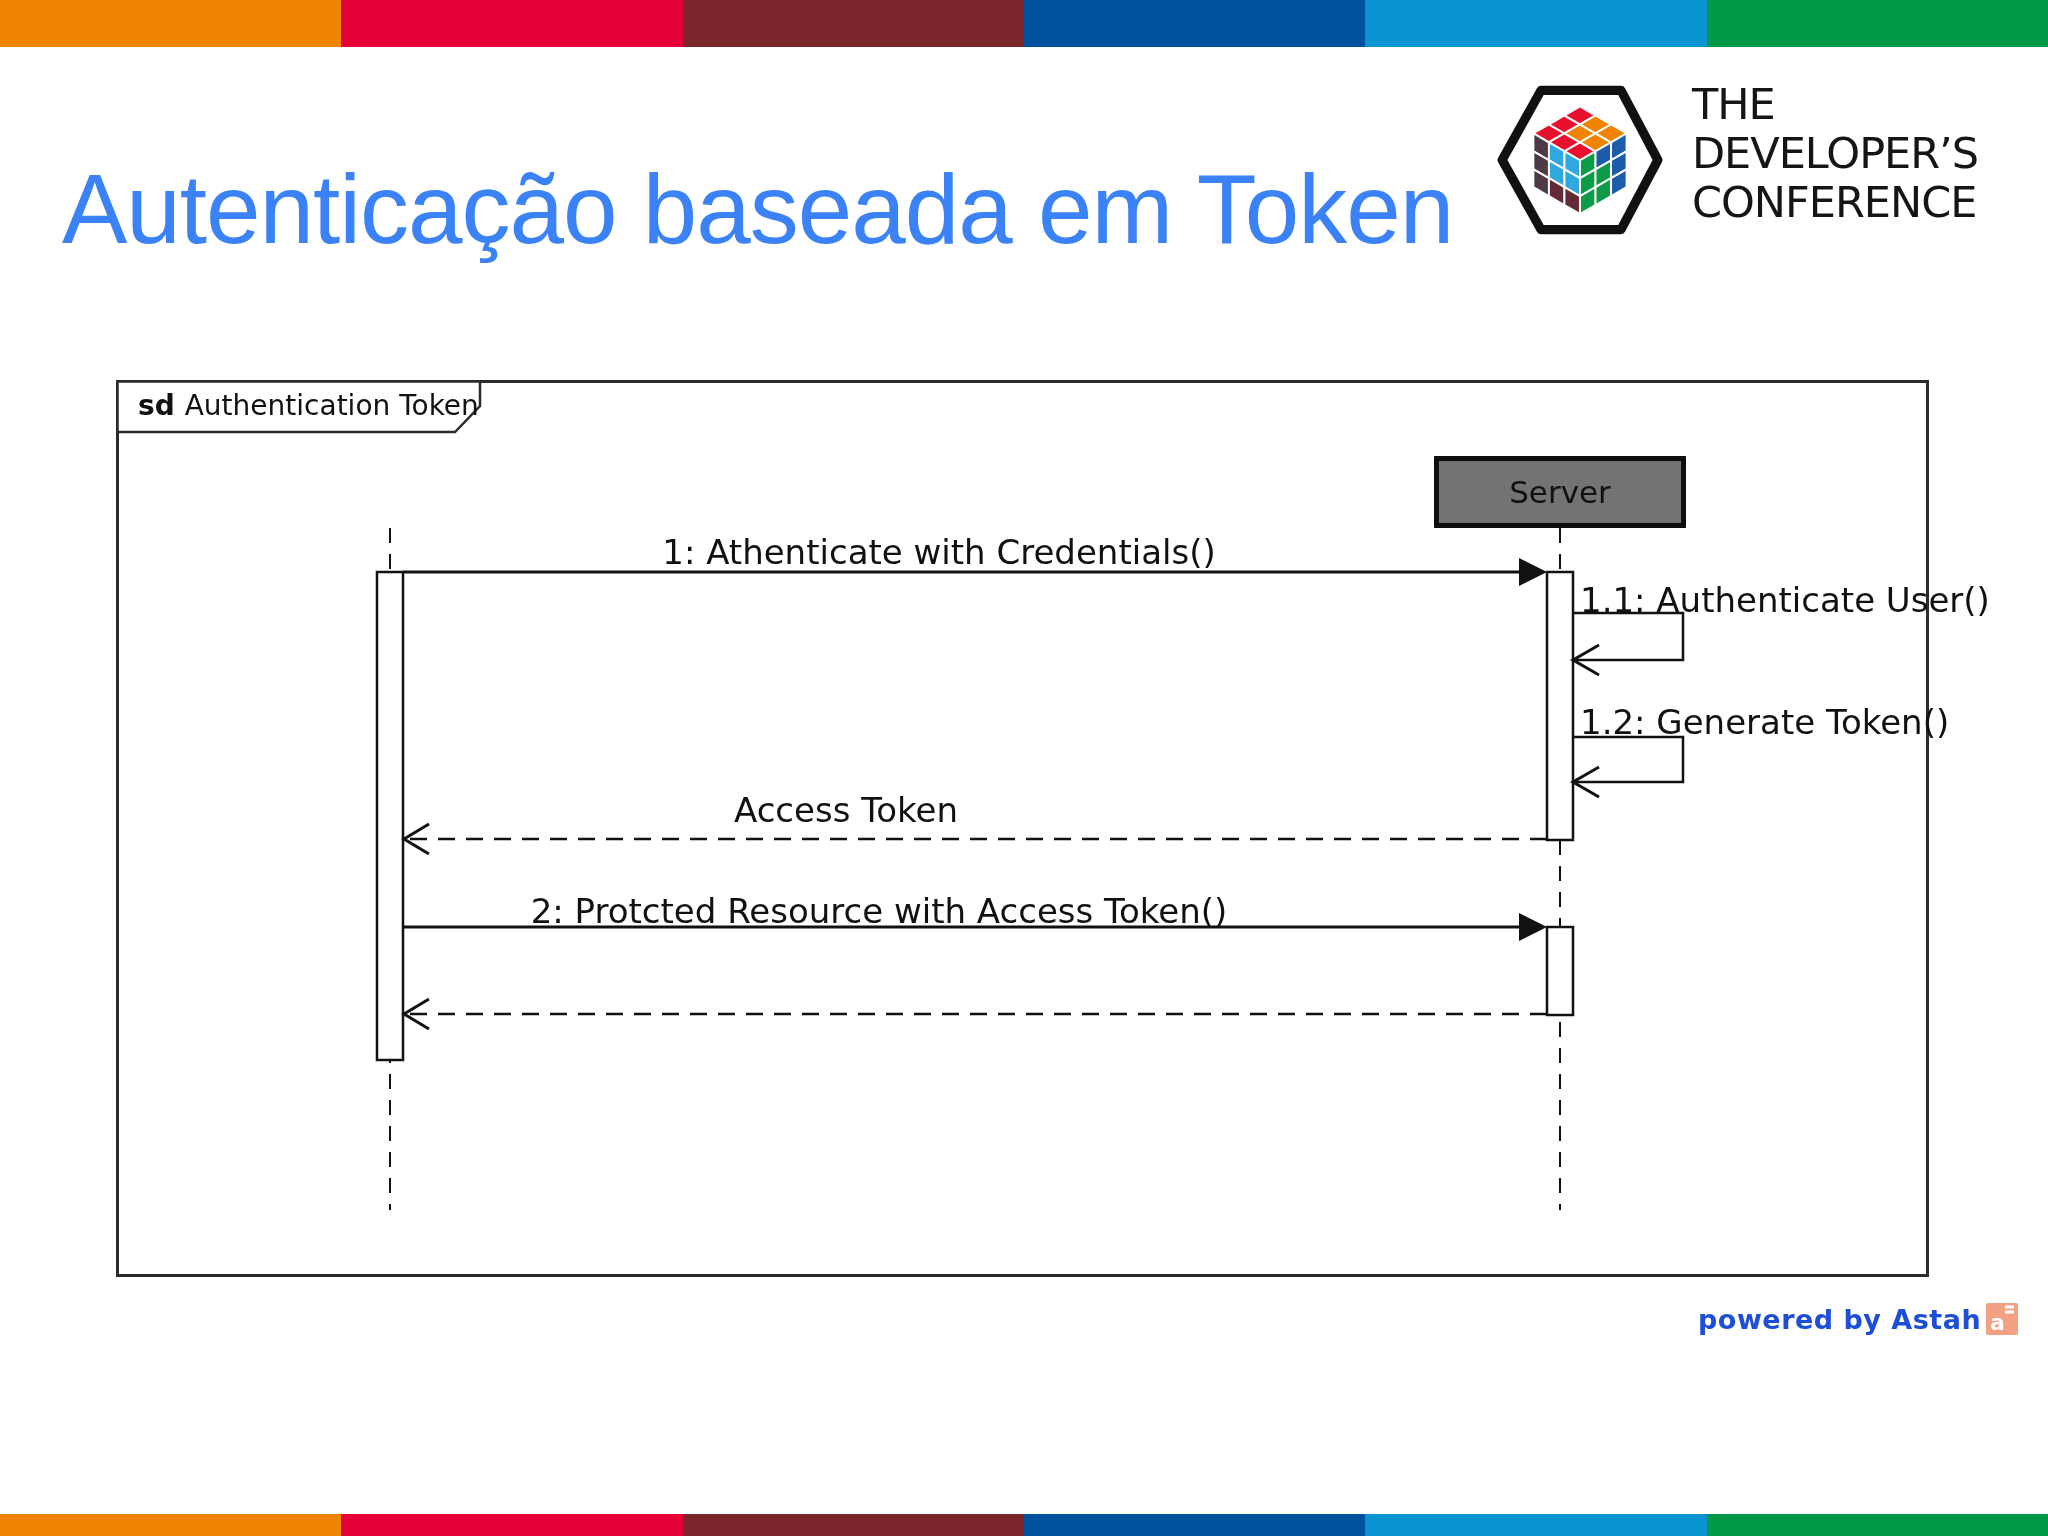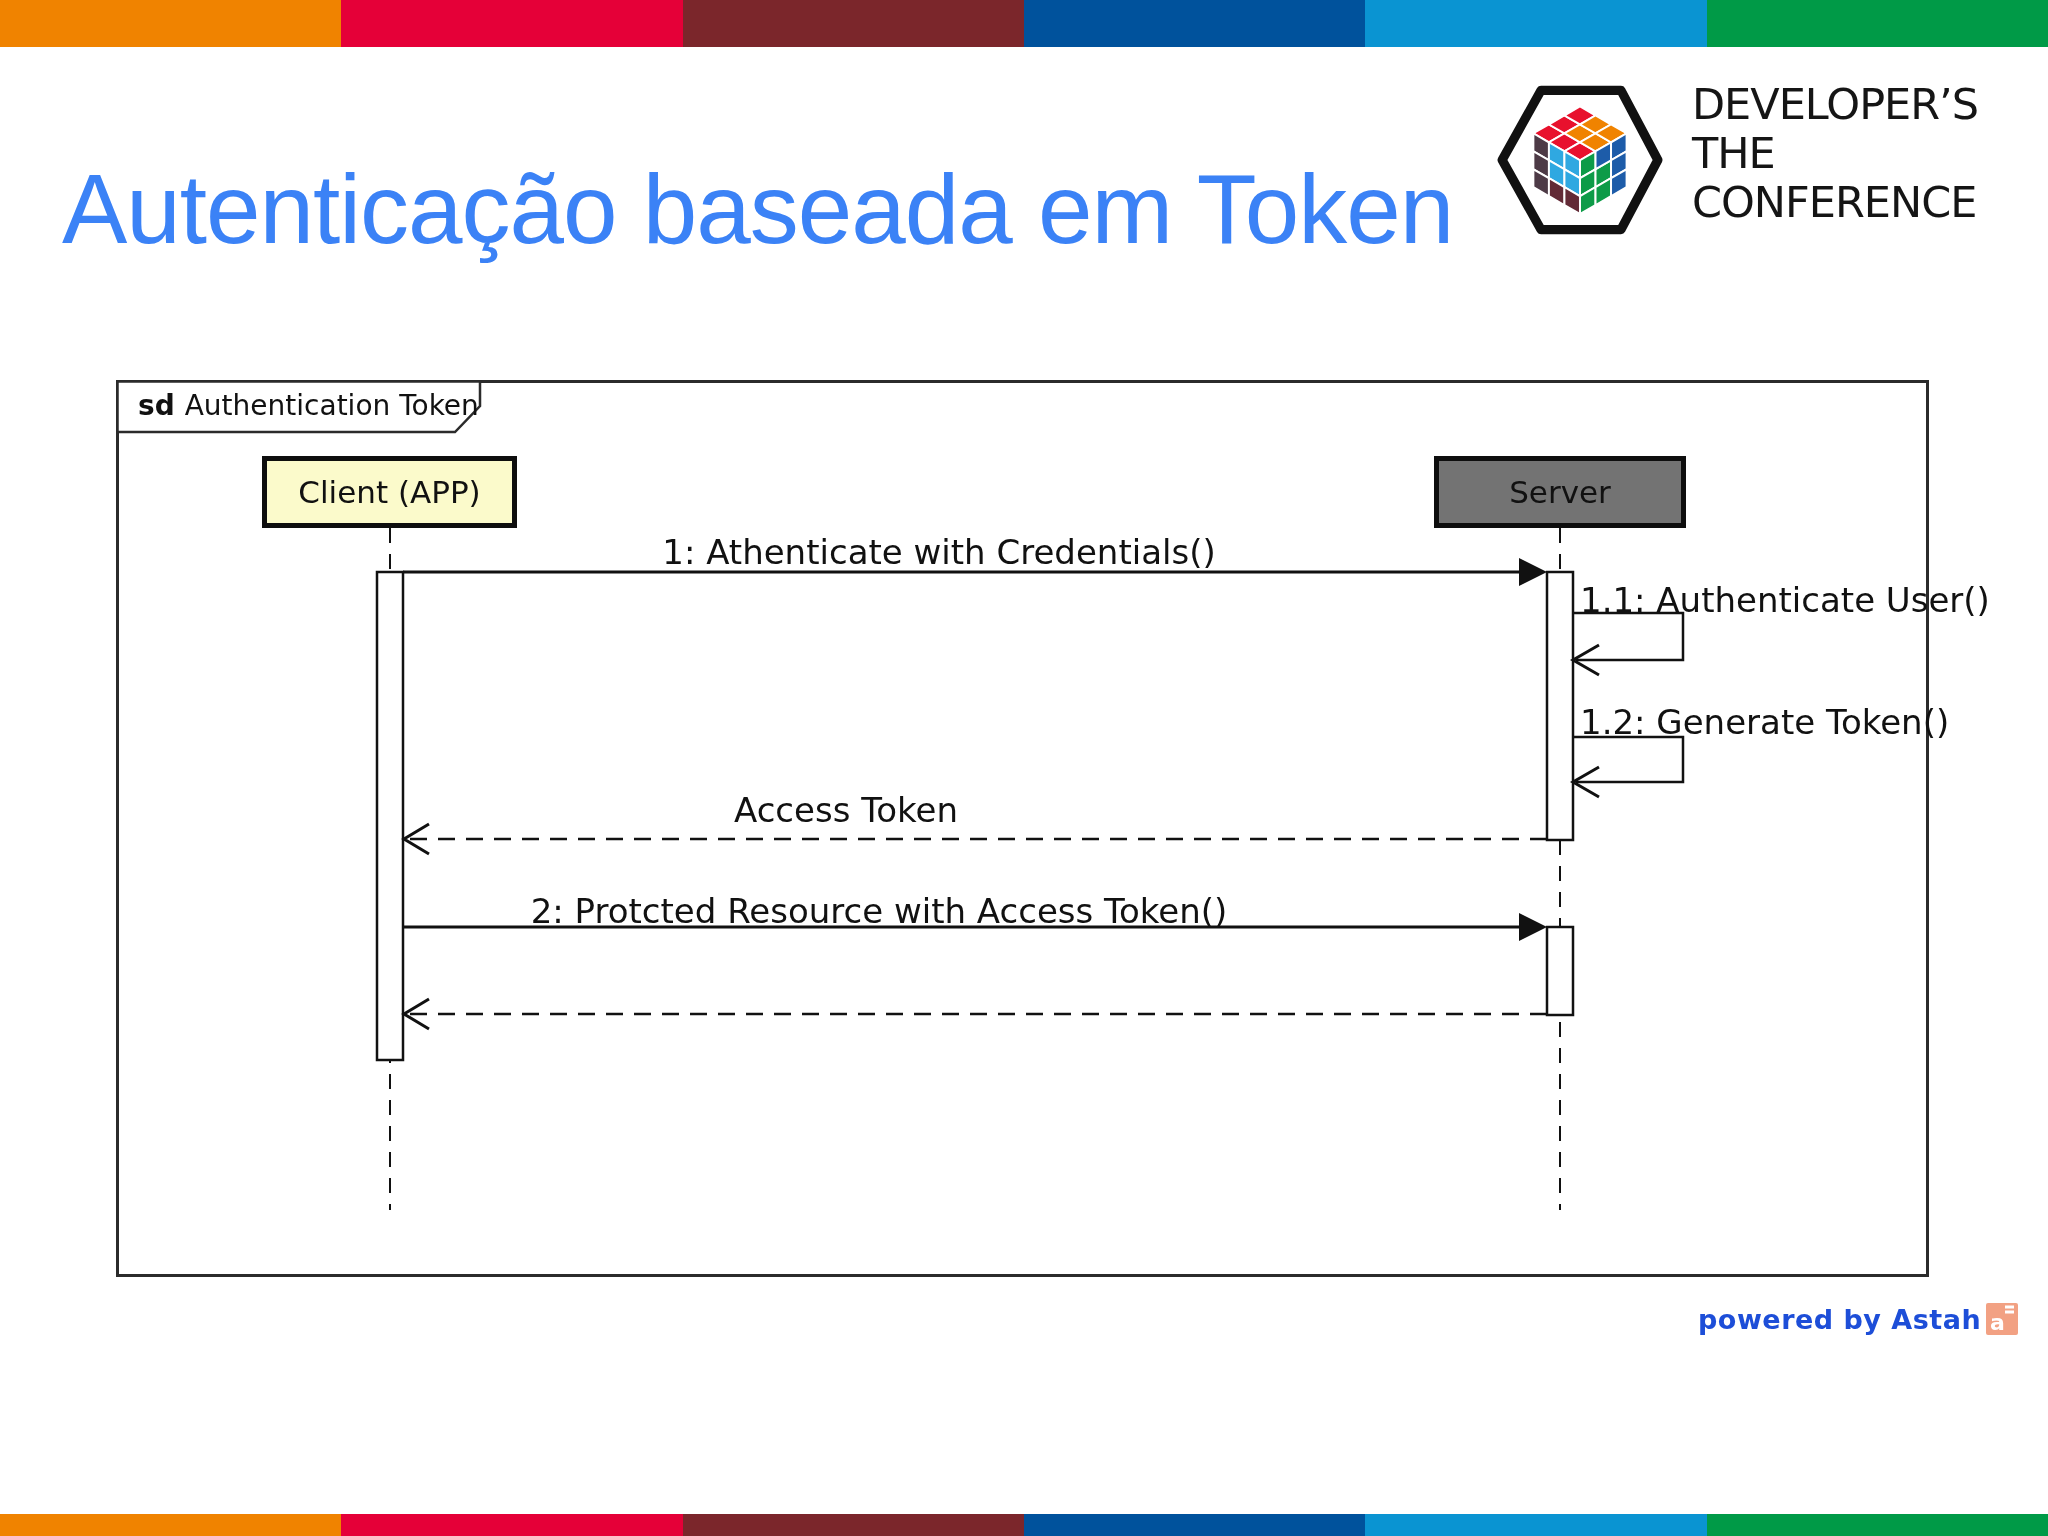--- a/index.html
+++ b/index.html
@@ -105,22 +105,22 @@
         <rect x="0" y="35" width="17.5" height="17.5" fill="#4D3A46"></rect>
         <rect x="17.5" y="0" width="17.5" height="17.5" fill="#2FA8E1"></rect>
         <rect x="35" y="0" width="17.5" height="17.5" fill="#2FA8E1"></rect>
         <rect x="17.5" y="17.5" width="17.5" height="17.5" fill="#2FA8E1"></rect>
         <rect x="35" y="17.5" width="17.5" height="17.5" fill="#2FA8E1"></rect>
         <rect x="17.5" y="35" width="17.5" height="17.5" fill="#632A36"></rect>
         <rect x="35" y="35" width="17.5" height="17.5" fill="#632A36"></rect>
       </g>
     </svg>
     <div class="tdc-words">
+      <div>THE</div>
       <div>DEVELOPER’S</div>
-      <div>THE</div>
       <div>CONFERENCE</div>
     </div>
   </div>
 
   <div class="frame">
     <svg class="wires" width="1813" height="897" viewBox="0 0 1813 897">
 
       <rect x="1.5" y="1.5" width="1810" height="894" fill="none" stroke="#2b2b2b" stroke-width="3"></rect>
 
       <path d="M1.5,1.5 H364 V26 L339,52 H1.5 Z" fill="#ffffff" stroke="#2b2b2b" stroke-width="2.5"></path>
@@ -148,23 +148,20 @@
       <polygon points="1431,547 1403,533 1403,561" fill="#111"></polygon>
 
       <line x1="1431" y1="634" x2="293" y2="634" stroke="#111" stroke-width="2.5" stroke-dasharray="17 11"></line>
       <polyline points="313,619 288,634 313,649" fill="none" stroke="#111" stroke-width="3"></polyline>
     </svg>
 
     <div class="frame-label">
       <b>sd</b><span>Authentication Token</span>
     </div>
 
-    <div class="head client" style="background: rgb(251, 250, 203);">
-      <span>Client (APP)</span>
-    </div>
     <div class="head server" style="background: #737373;">
       <span>Server</span>
     </div>
 
     <div class="msg-label center lbl-msg1">1: Athenticate with Credentials()</div>
     <div class="msg-label lbl-self1">1.1: Authenticate User()</div>
     <div class="msg-label lbl-self2">1.2: Generate Token()</div>
     <div class="msg-label center lbl-return1">Access Token</div>
     <div class="msg-label center lbl-msg2">2: Protcted Resource with Access Token()</div>
   </div>

